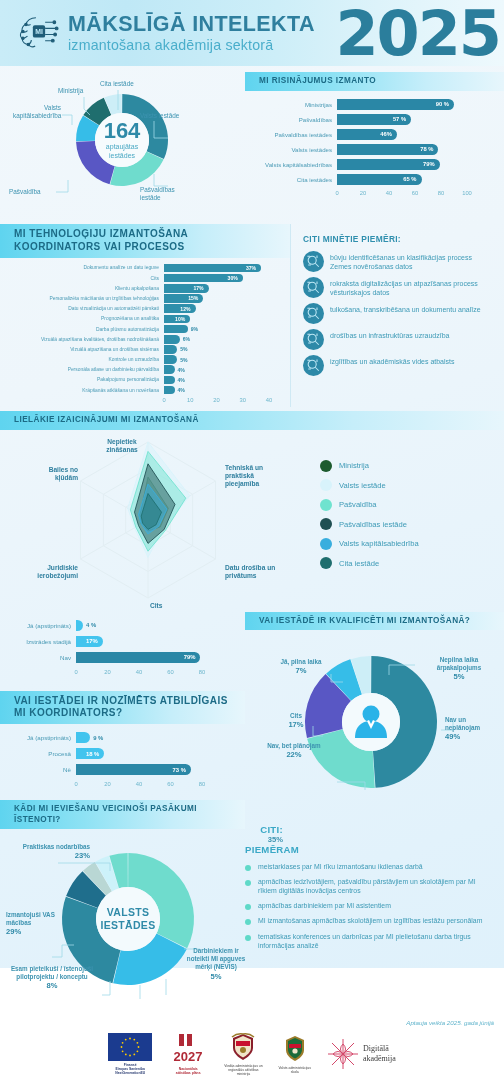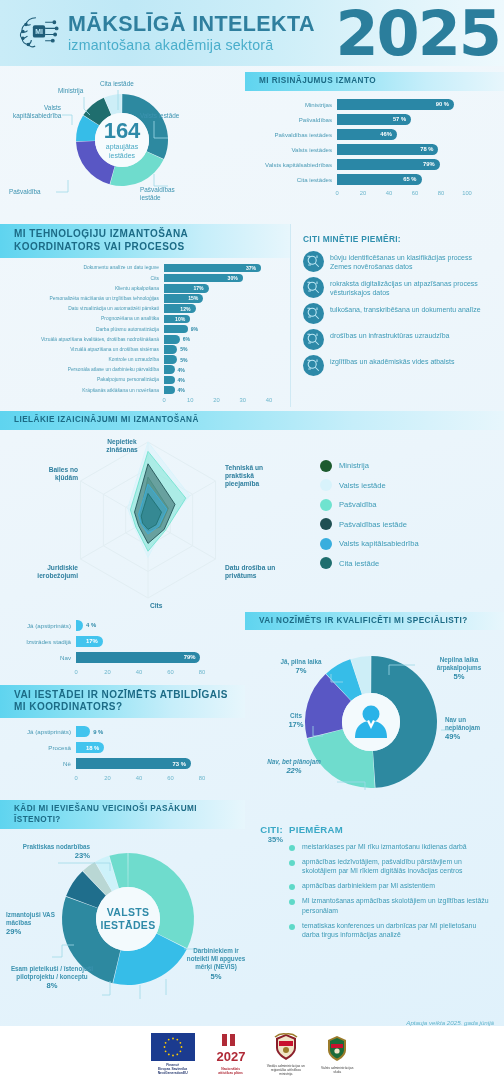--- a/index.html
+++ b/index.html
@@ -6,22 +6,22 @@
   html, body { width: 504px; }
   body {
     font-family: "Liberation Sans", sans-serif;
     background: #ffffff;
     color: #2d7d9a;
     width: 504px;
     height: 1080px;
     overflow: hidden;
     position: relative;
   }
-  .page { width: 504px; height: 1080px; position: relative;
-    background: linear-gradient(160deg,#f2f8fc 0%,#eef6fb 35%,#e8f4fb 60%,#dff1fb 100%); border-radius: 12px; }
+  .page { width: 504px; height: 968px; position: relative;
+    background: linear-gradient(160deg,#f2f8fc 0%,#eef6fb 35%,#e8f4fb 60%,#dff1fb 100%); }
 
   
   .header {
     height: 66px; position: relative;
     background: linear-gradient(90deg,#c9ecf7 0%,#bfe8f6 25%,#cdeef8 55%,#ddf3fa 75%,#eef9fd 100%);
     display: flex; align-items: center;
   }
   .brain-icon { width: 46px; height: 46px; margin-left: 16px; flex: 0 0 auto; }
   .title-wrap { margin-left: 6px; line-height: 1; }
   .title-main {
@@ -513,21 +513,21 @@
           </div>
           <div class="axis" style="margin-left: 72px; width: 126px;">
             <div class="tick" style="left: 0px;">0</div>
             <div class="tick" style="left: 31.5px;">20</div>
             <div class="tick" style="left: 63px;">40</div>
             <div class="tick" style="left: 94.5px;">60</div>
             <div class="tick" style="left: 126px;">80</div>
           </div>
         </div>
 
-      <div class="band small" style="margin-top:6px;">
+      <div class="band small" style="margin-top:12px;">
         <span>VAI IESTĀDEI IR NOZĪMĒTS ATBILDĪGAIS</span><br>
         <span>MI KOORDINATORS?</span>
       </div>
       <div class="barchart" id="chart-coordinator" style="padding:8px 22px 0 4px;">
           <div class="bar-row" style="margin-bottom: 5px;">
             <div class="bar-lbl" style="width: 72px; font-size: 6.2px;">Jā (apstiprināts)</div>
             <div class="bar-track">
               <div class="bar" style="width: 14.175px; height: 11px; background: rgb(66, 196, 238);">
                 <div class="bar-val out" style="font-size: 5.9px;">9 %</div>
               </div>
@@ -553,21 +553,21 @@
             <div class="tick" style="left: 0px;">0</div>
             <div class="tick" style="left: 31.5px;">20</div>
             <div class="tick" style="left: 63px;">40</div>
             <div class="tick" style="left: 94.5px;">60</div>
             <div class="tick" style="left: 126px;">80</div>
           </div>
         </div>
     </div>
 
     <div class="col" style="width:259px;">
-      <div class="band">VAI NOZĪMĒTS IR KVALIFICĒTI MI SPECIĀLISTI?</div>
+      <div class="band">VAI IESTĀDĒ IR KVALIFICĒTI MI IZMANTOŠANĀ?</div>
       <div class="pie2-wrap">
         <svg width="259" height="170" viewBox="0 0 259 170" style="position:absolute;left:0;top:0;">
           <g id="pie2-segs" transform="translate(126,92)">
               <path d="M0.3299986250017158 -65.99917500171875 A66 66 0 0 1 4.473469934960288 65.84821992082252 L1.9656155774825508 28.933308753088678 A29 29 0 0 0 0.14499939583408722 -28.999637500755206 Z" fill="#2d89a0"></path>
               <path d="M3.8147750387677157 65.88966149103814 A66 66 0 0 1 -63.84362223423023 16.732958495523228 L-28.05250067867692 7.352360551063237 A29 29 0 0 0 1.6761890321858144 28.951517927880396 Z" fill="#6fdccd"></path>
               <path d="M-64.0077568758627 16.09369627277871 A66 66 0 0 1 -45.42010288582609 -47.88542840824307 L-19.95731793468116 -21.04056702786438 A29 29 0 0 0 -28.124620445454823 7.0714726047057965 Z" fill="#5957c4"></path>
               <path d="M-44.93898559638919 -48.33722761565381 A66 66 0 0 1 -20.70871403293362 -62.66697027224292 L-9.099283438713258 -27.535486937803707 A29 29 0 0 0 -19.74591791356495 -21.239084861423642 Z" fill="#36bde8"></path>
               <path d="M-20.081019347580984 -62.87092063873471 A66 66 0 0 1 -0.32999862500172383 -65.99917500171875 L-0.14499939583409077 -28.999637500755206 A29 29 0 0 0 -8.823478198179524 -27.625101492777375 Z" fill="#cdeef7"></path>
             </g>
           <circle cx="126" cy="92" r="29" fill="#f3fafd"></circle>
@@ -586,21 +586,21 @@
         </svg>
 
         <div class="pie-lbl" style="left:182px;top:26px;width:64px;text-align:center;">
           <span>Nepilna laika ārpakalpojums</span><br>
           <span class="pie-pct">5%</span>
         </div>
         <div class="pie-lbl" style="left:200px;top:86px;width:56px;">
           <span>Nav un neplānojam</span><br>
           <span class="pie-pct">49%</span>
         </div>
-        <div class="pie-lbl" style="left:22px;top:128px;width:54px;text-align:center;font-style:italic;">
+        <div class="pie-lbl" style="left:22px;top:112px;width:54px;text-align:center;">
           <span>Nav, bet plānojam</span><br>
           <span class="pie-pct">22%</span>
         </div>
         <div class="pie-lbl" style="left:30px;top:82px;width:42px;text-align:center;">
           <span>Cits</span><br>
           <span class="pie-pct">17%</span>
         </div>
         <div class="pie-lbl" style="left:30px;top:28px;width:52px;text-align:center;">
           <span>Jā, pilna laika</span><br>
           <span class="pie-pct">7%</span>
@@ -650,21 +650,21 @@
           <span class="pie-pct">8%</span>
         </div>
         <div class="pie-lbl" style="left:186px;top:118px;width:60px;text-align:center;">
           <span>Darbiniekiem ir noteikti MI apguves mērķi (NEVIS)</span><br>
           <span class="pie-pct">5%</span>
         </div>
       </div>
     </div>
 
     <div class="col" style="width:259px;padding-top:24px;">
-      <div style="display:flex;align-items:flex-start;">
+      <div style="display:flex;align-items:flex-start;flex-direction:column;">
         <div style="width:44px;text-align:right;padding-right:6px;">
           <div class="citi-head">CITI:</div>
           <div class="citi-pct">35%</div>
         </div>
         <div style="flex:1;padding-right:10px;">
           <div class="citi-head" style="margin-bottom:7px;">PIEMĒRAM</div>
           <div id="citi-list">
               <div class="piem-item">
                 <span class="piem-dot"></span>
                 <span class="piem-txt">meistarklases par MI rīku izmantošanu ikdienas darbā</span>
@@ -738,15 +738,27 @@
     <div class="logo">
       <svg width="26" height="30" viewBox="0 0 26 30">
         <path d="M13 2 L22 6 V16 C22 23 13 27 13 27 C13 27 4 23 4 16 V6 Z" fill="#9b7b2a"></path>
         <path d="M13 4 L20 7 V16 C20 21 13 24.5 13 24.5 C13 24.5 6 21 6 16 V7 Z" fill="#1b6b3a"></path>
         <path d="M7 10 h12 v4 h-12 z" fill="#c8102e"></path>
         <circle cx="13" cy="17" r="2.6" fill="#f0e4c8"></circle>
       </svg>
       <div class="logo-cap dark">Valsts administrācijas<br>skola</div>
     </div>
 
+    <div class="logo" style="flex-direction:row;align-items:center;">
+      <svg width="32" height="32" viewBox="0 0 32 32">
+        <g stroke="#d4486b" stroke-width="1" fill="none">
+          <path d="M16 1 V31 M1 16 H31 M5 5 L27 27 M27 5 L5 27"></path>
+          <path d="M16 6 q5 5 0 10 q-5 -5 0 -10 Z M16 26 q5 -5 0 -10 q-5 5 0 10 Z"></path>
+          <path d="M6 16 q5 5 10 0 q-5 -5 -10 0 Z M26 16 q-5 5 -10 0 q5 -5 10 0 Z"></path>
+        </g>
+      </svg>
+      <div style="margin-left:4px;text-align:left;">
+        <div style="font-size:8px;color:#3b3b3b;font-family:'Liberation Serif',serif;line-height:1.2;">Digitālā<br>akadēmija</div>
+      </div>
+    </div>
   </div>
 
 </div>
 
 </body></html>

